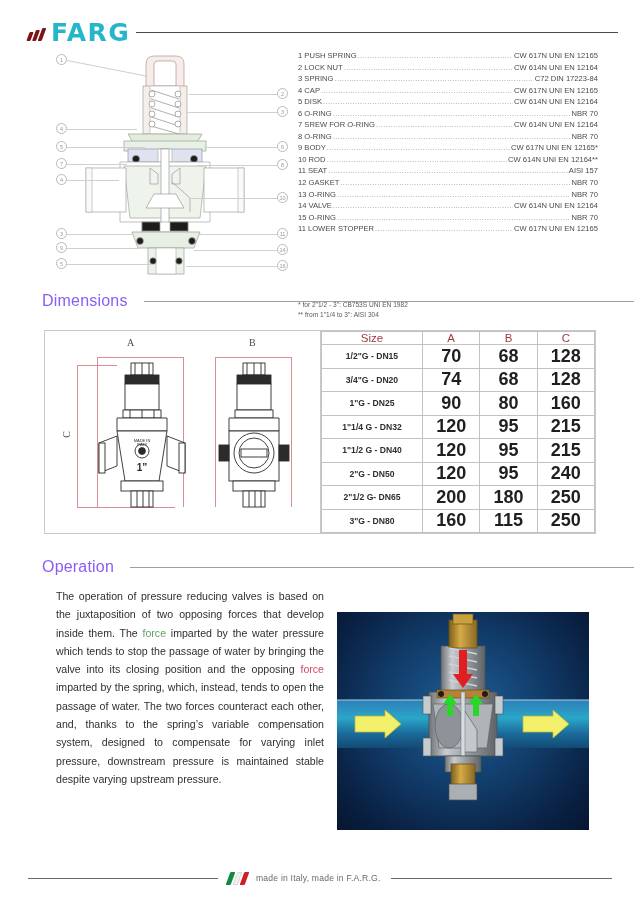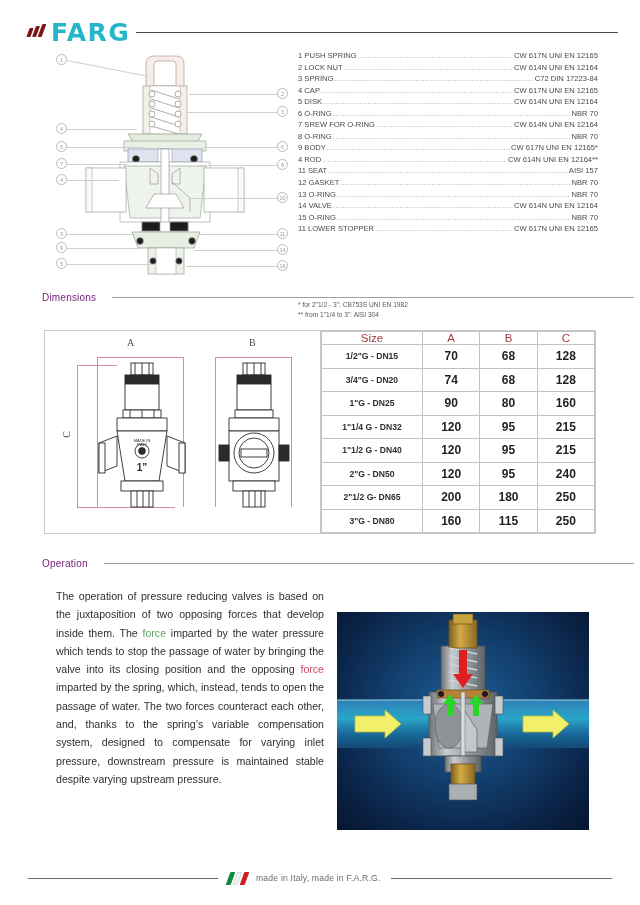--- a/index.html
+++ b/index.html
@@ -7,21 +7,21 @@
     width: 640px; height: 905px;
     background: #ffffff;
     font-family: "Liberation Sans", sans-serif;
     color: #3a3a3a;
     overflow: hidden;
   }
   .page { position: relative; width: 640px; height: 905px; background: #fff; }
 
   
   .header { position: absolute; left: 0; top: 14px; width: 640px; height: 36px; display: flex; align-items: center; }
-  .logo-wrap { display: flex; margin-left: 28px; }
+  .logo-wrap { display: flex; align-items: center; margin-left: 28px; }
   .logo-slashes { display: flex; align-items: flex-end; height: 17px; margin-right: 5px; }
   .logo-slashes span { display: block; width: 4px; height: 13px; background: #7d1418; transform: skewX(-20deg); margin-right: 2px; border-radius: 1px; }
   .logo-slashes span:nth-child(1) { height: 9px; }
   .logo-slashes span:nth-child(2) { height: 11px; }
   .logo-slashes span:nth-child(3) { height: 13px; }
   .logo-text { font-size: 25px; font-weight: bold; letter-spacing: 1.5px; color: #25b6c9;
                font-family: "DejaVu Sans", sans-serif; line-height: 1; }
   .header-rule { flex: 1; height: 1px; background: #4a4a4a; margin-left: 6px; margin-right: 22px; }
 
   
@@ -38,21 +38,21 @@
   .part-row { font-size: 7.6px; color: #4a4a4a; line-height: 11.55px; white-space: nowrap;
               display: flex; align-items: baseline; font-family: "Liberation Sans", sans-serif; }
   .part-name { flex: none; }
   .part-dots { flex: 1; overflow: hidden; white-space: nowrap; letter-spacing: .4px; color: #8c8c8c;
                margin: 0 1px; font-size: 7.4px; }
   .part-mat { flex: none; }
   .notes { position: absolute; left: 298px; top: 258px; font-size: 6.6px; line-height: 10px; color: #5a5a5a; }
 
   
   .section-head { position: absolute; display: flex; align-items: center; width: 592px; left: 42px; }
-  .section-head .title { font-size: 10px; color: #701a75; font-weight: normal; letter-spacing: .2px;
+  .section-head .title { font-size: 16px; color: #8b5cf6; font-weight: normal; letter-spacing: .2px;
                          font-family: "Liberation Sans", sans-serif; }
   .section-head .rule { flex: 1; height: 1px; background: #9f9f9f; margin-left: 16px; }
 
   
   .dim-block { position: absolute; left: 44px; top: 330px; width: 552px; height: 204px;
                border: 1px solid #c8c8c8; background: #fff; display: flex; }
   .dim-figs { width: 276px; position: relative; border-right: 1px solid #c8c8c8; }
   .fig-label { position: absolute; font-size: 10px; color: #4a4a4a; font-family: "Liberation Serif", serif; }
 
   .dimline { position: absolute; background: #d98e93; }
@@ -60,21 +60,21 @@
   .dimline.v { width: 1px; }
   .tick { position: absolute; width: 1px; background: #d98e93; }
 
   
   .dim-table { flex: 1; }
   table.dt { width: 100%; height: 100%; border-collapse: collapse; table-layout: fixed; }
   table.dt th, table.dt td { border: 1px solid #c2c2c2; text-align: center; padding: 0;
                              font-family: "Liberation Sans", sans-serif; }
   table.dt th { color: #9e3a3f; font-size: 11.5px; font-weight: normal; }
   table.dt td.sz { color: #2e2e2e; font-size: 8.6px; font-weight: bold; }
-  table.dt td.num { color: #1f1f1f; font-size: 12px; font-weight: bold; }
+  table.dt td.num { color: #1f1f1f; font-size: 18px; font-weight: bold; }
   table.dt col.c-size { width: 37%; }
   table.dt col.c-v { width: 21%; }
 
   
   .op-text { position: absolute; left: 56px; top: 587px; width: 268px;
              font-size: 10.6px; line-height: 18.3px; color: #2f2f2f; text-align: justify;
              font-family: "Liberation Sans", sans-serif; }
   .f-green { color: #5ea35f; }
   .f-red { color: #d5485f; }
 
@@ -247,21 +247,21 @@
           <span class="part-name">8 O-RING</span>
           <span class="part-dots">........................................................................................................................</span>
           <span class="part-mat">NBR 70</span>
         </div>
       <div class="part-row">
           <span class="part-name">9 BODY</span>
           <span class="part-dots">........................................................................................................................</span>
           <span class="part-mat">CW 617N UNI EN 12165*</span>
         </div>
       <div class="part-row">
-          <span class="part-name">4 ROD</span>
+          <span class="part-name">10 ROD</span>
           <span class="part-dots">........................................................................................................................</span>
           <span class="part-mat">CW 614N UNI EN 12164**</span>
         </div>
       <div class="part-row">
           <span class="part-name">11 SEAT</span>
           <span class="part-dots">........................................................................................................................</span>
           <span class="part-mat">AISI 157</span>
         </div>
       <div class="part-row">
           <span class="part-name">12 GASKET</span>

